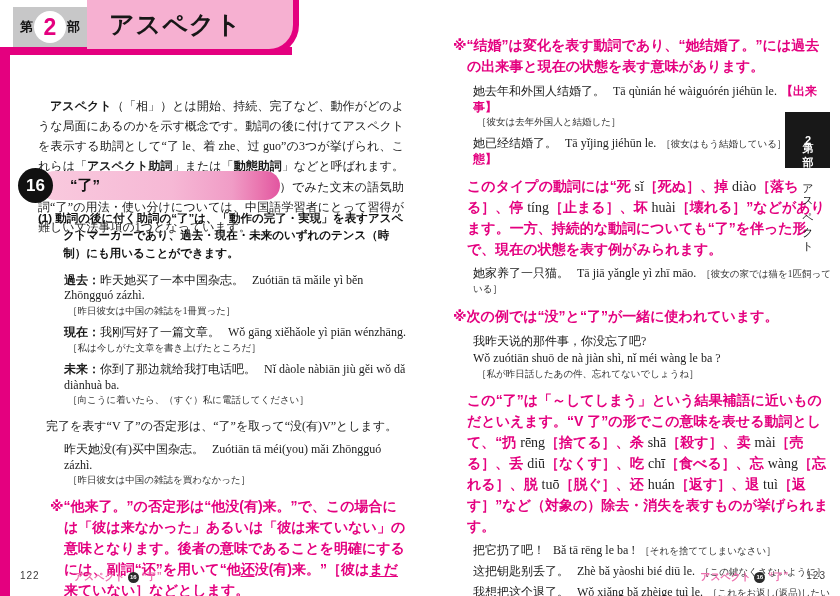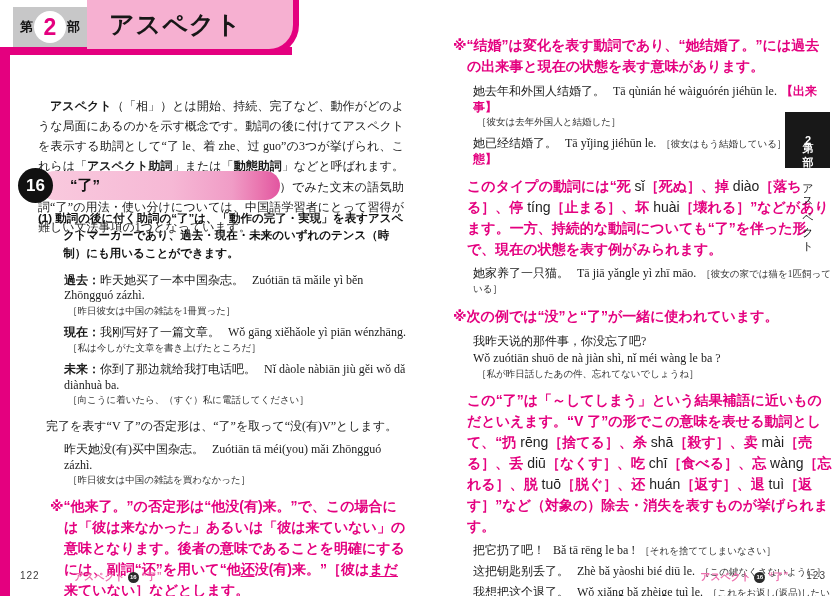--- a/index.html
+++ b/index.html
@@ -46,21 +46,21 @@
   .h2{font-family:Liberation Serif, serif;font-weight:bold;font-size:12px;
       color:#14532d;margin:24px 0 1px 0;}
   .note,.note2{font-family:"Liberation Sans","DejaVu Sans",sans-serif;font-weight:bold;font-size:14px;
         line-height:1.5;color:#e4007f;margin:7px 0 3px 6px;}
   .note{padding-left:1em;text-indent:-1em;}
   .note2{padding-left:1em;}
   .u{text-decoration:underline;text-underline-offset:2px;}
   .py{margin-left:8px;}
   .g{font-size:9.5px;color:#333;margin-left:5px;}
   .tag{font-family:"Liberation Sans","DejaVu Sans",sans-serif;font-weight:bold;color:#e4007f;margin-left:4px;}
-  .pn{color:#222;font-weight:normal;font-family:Liberation Sans, sans-serif;}
+  .pn{color:#222;font-weight:normal;font-family:Liberation Serif, serif;}
   .b{font-family:"Liberation Sans","DejaVu Sans",sans-serif;font-weight:bold;}
   .lb{font-family:"Liberation Sans","DejaVu Sans",sans-serif;font-weight:bold;}
   
   .side-tab{position:absolute;right:10px;top:112px;width:45px;display:flex;flex-direction:column;align-items:center;}
   .side-tab .black{width:45px;height:56px;background:#181818;display:flex;align-items:center;justify-content:center;}
   .side-tab .black span{color:#fff;font-family:"Liberation Sans","DejaVu Sans",sans-serif;font-weight:bold;
         font-size:11px;writing-mode:vertical-rl;text-orientation:upright;letter-spacing:1px;}
   .side-tab .sub{margin-top:8px;color:#111;font-family:"Liberation Sans","DejaVu Sans",sans-serif;
         font-size:11px;writing-mode:vertical-rl;text-orientation:upright;letter-spacing:2px;}
   

